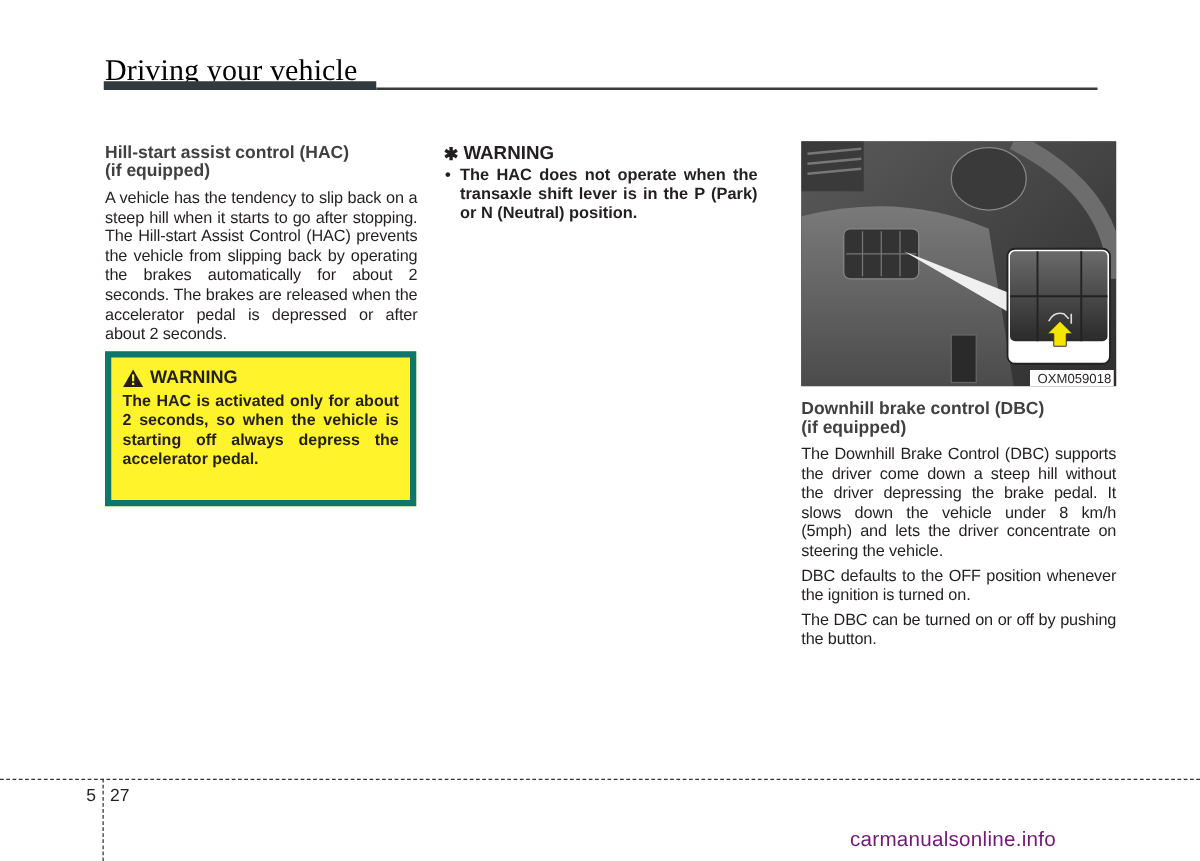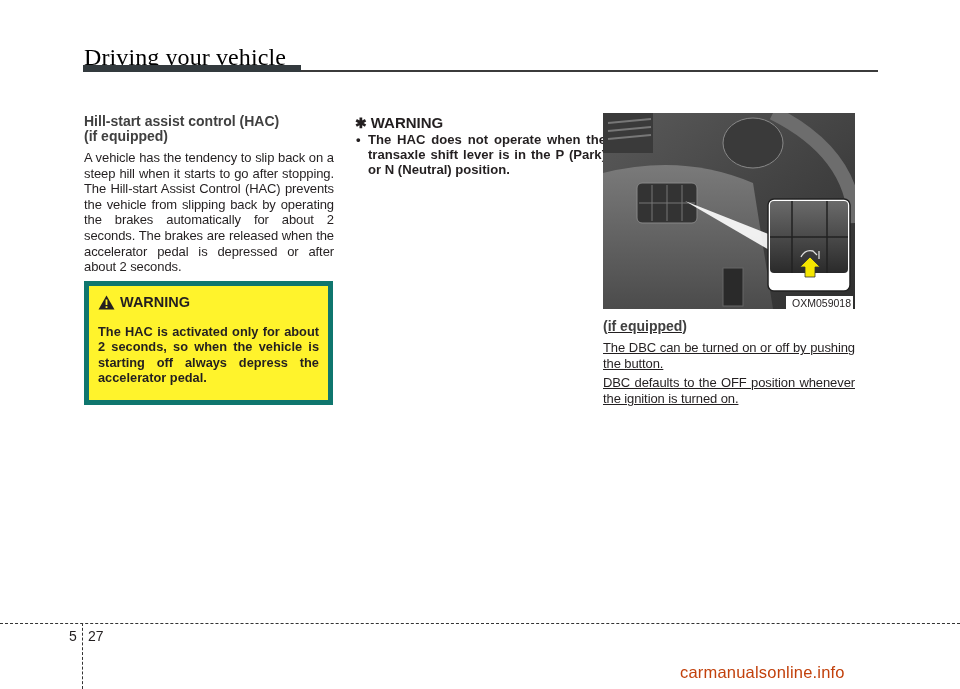--- a/index.html
+++ b/index.html
@@ -14,42 +14,42 @@
     .header-bar-thick {
       position: absolute; left: 83px; top: 65px; width: 218px; height: 7px; background: #333a3e;
     }
     .header-bar-thin {
       position: absolute; left: 301px; top: 70px; width: 577px; height: 2px; background: #3b3b3b;
     }
 
     .col { position: absolute; }
     .col-left { left: 84px; top: 114px; width: 250px; }
     .col-mid { left: 355px; top: 114px; width: 251px; }
-    .col-right { left: 603px; top: 113px; width: 252px; text-decoration: underline; }
+    .col-right { left: 641px; top: 113px; width: 252px; }
 
     .h-section {
       font-family: "Liberation Sans", sans-serif; font-weight: bold;
       font-size: 14px; line-height: 15px; color: #404040;
     }
     .body-text {
       font-size: 13px; line-height: 15.6px; text-align: justify; color: #231f20;
       margin-top: 6px; letter-spacing: -0.1px;
     }
     .body-text + .body-text { margin-top: 4px; }
 
     .warning-box {
       position: absolute; left: 84px; top: 281px; width: 249px; height: 124px;
       background: #fff32c; border: 5px solid #0f766e; padding: 8px 9px 0 9px;
     }
     .warning-head { display: flex; align-items: center; gap: 5px; }
     .warning-icon { width: 17px; height: 15px; display: inline-block; }
     .warning-label { font-weight: bold; font-size: 14.5px; color: #231f20; }
     .warning-text {
       font-weight: bold; font-size: 12.8px; line-height: 15.3px; text-align: justify;
-      color: #231f20; margin-top: 14px;
+      color: #231f20; margin-top: 3px;
     }
 
     .notice-head { display: flex; align-items: center; gap: 4px; font-weight: bold; font-size: 15px; color: #231f20; }
     .notice-star { font-size: 14px; }
     .notice-list { list-style: none; margin-top: 1px; }
     .notice-list li {
       position: relative; padding-left: 13px;
       font-family: Liberation Sans, sans-serif; font-weight: bold;
       font-size: 13.1px; line-height: 15.2px; text-align: justify; color: #231f20;
     }
@@ -68,21 +68,21 @@
       position: absolute; left: 0; top: 623px; width: 960px; height: 0;
       border-top: 1px dashed #333;
     }
     .footer-vline {
       position: absolute; left: 82px; top: 623px; width: 0; height: 66px;
       border-left: 1px dashed #333;
     }
     .page-chapter { position: absolute; left: 69px; top: 628px; font-size: 14px; color: #231f20; }
     .page-number { position: absolute; left: 88px; top: 628px; font-size: 14px; color: #231f20; }
     .watermark {
-      position: absolute; left: 680px; top: 663px; font-size: 16.5px; color: #c2410c;
+      position: absolute; left: 680px; top: 663px; font-size: 16.5px; color: #701a75;
       letter-spacing: 0.2px;
     }
   </style>
 </head>
 <body>
 
 <div class="header-title">Driving your vehicle</div>
 <div class="header-bar-thick"></div>
 <div class="header-bar-thin"></div>
 
@@ -164,23 +164,25 @@
       <line x1="167" y1="124" x2="245" y2="124" stroke="#222" stroke-width="1.5"></line>
 
       <path d="M198 144 q4 -8 12 -6 l4 4" stroke="#dcdcdc" stroke-width="1.3" fill="none"></path>
       <line x1="216" y1="138" x2="216" y2="146" stroke="#dcdcdc" stroke-width="1.3"></line>
 
       <polygon points="207,144 217,154 212,154 212,164 202,164 202,154 197,154" fill="#f5e600" stroke="#333" stroke-width="0.8"></polygon>
     </svg>
     <span class="figure-label">OXM059018</span>
   </div>
   <div class="h-section">
+    <div>Downhill brake control (DBC)</div>
     <div>(if equipped)</div>
   </div>
+  <p class="body-text">The Downhill Brake Control (DBC) supports the driver come down a steep hill without the driver depressing the brake pedal. It slows down the vehicle under 8 km/h (5mph) and lets the driver concentrate on steering the vehicle.</p>
+  <p class="body-text">DBC defaults to the OFF position whenever the ignition is turned on.</p>
   <p class="body-text">The DBC can be turned on or off by pushing the button.</p>
-  <p class="body-text">DBC defaults to the OFF position whenever the ignition is turned on.</p>
 </div>
 
 <div class="footer-hline"></div>
 <div class="footer-vline"></div>
 <div class="page-chapter">5</div>
 <div class="page-number">27</div>
 <div class="watermark">carmanualsonline.info</div>
 
 </body></html>

